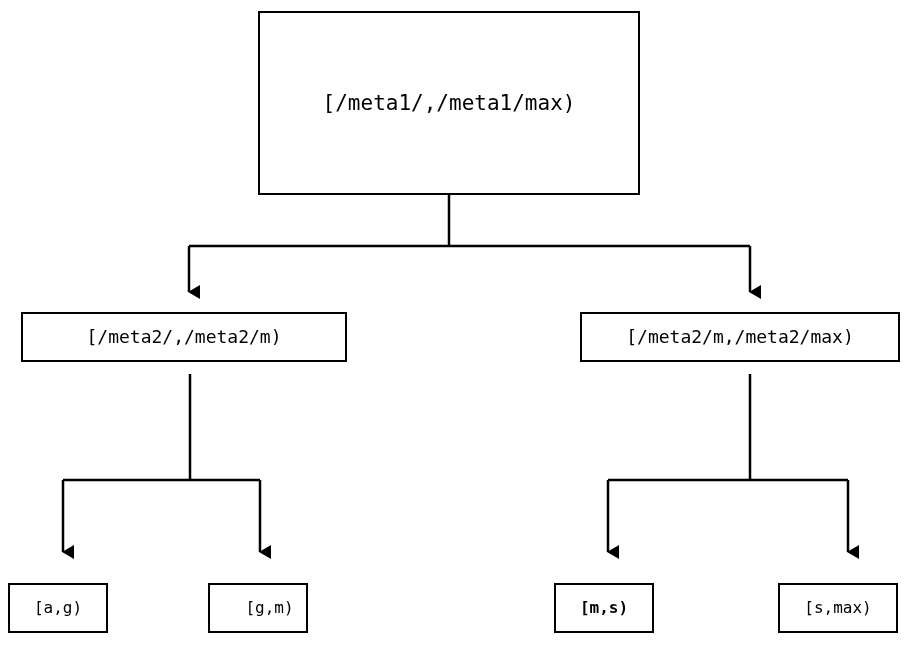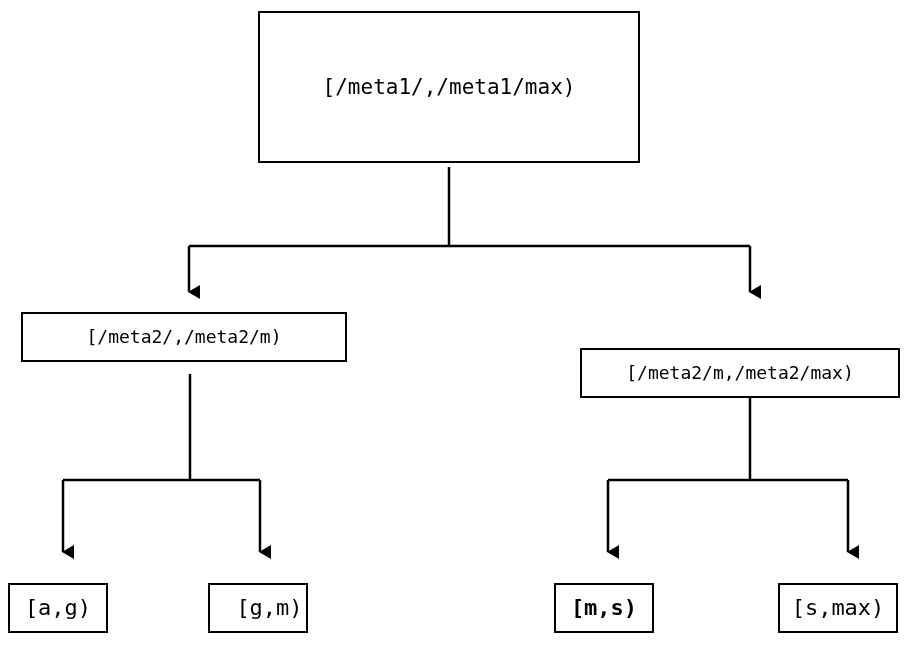--- a/index.html
+++ b/index.html
@@ -40,53 +40,52 @@
   .node-label {
     display: block;
     line-height: 1;
     white-space: pre;
   }
   
   #node-root {
     left: 258px;
     top: 11px;
     width: 382px;
-    height: 152px;
+    height: 184px;
   }
   #node-root .node-label {
     font-size: 21px;
   }
   
   .node-mid {
     top: 312px;
     height: 50px;
   }
   #node-mid-left {
     left: 21px;
     width: 326px;
   }
   #node-mid-right {
     left: 580px;
     width: 320px;
-    margin-top: 36px;
   }
   .node-mid .node-label {
     font-size: 18px;
   }
   
   .node-leaf {
     top: 583px;
     height: 50px;
   }
   #node-leaf-ag   { left: 8px;   width: 100px; }
   #node-leaf-gm   { left: 208px; width: 100px; padding-left: 23px; }
   #node-leaf-ms   { left: 554px; width: 100px; font-weight: bold; }
   #node-leaf-smax { left: 778px; width: 120px; }
   .node-leaf .node-label {
-    font-size: 22px;
+    font-size: 16px;
   }
 </style>
 </head>
 <body>
 
 <div id="diagram-root">
 
   <svg id="tree-svg" viewBox="0 0 912 652" xmlns="http://www.w3.org/2000/svg">
     <defs>
       <marker id="arrow-down" markerWidth="14" markerHeight="12" refX="7" refY="11" orient="auto" markerUnits="userSpaceOnUse">

